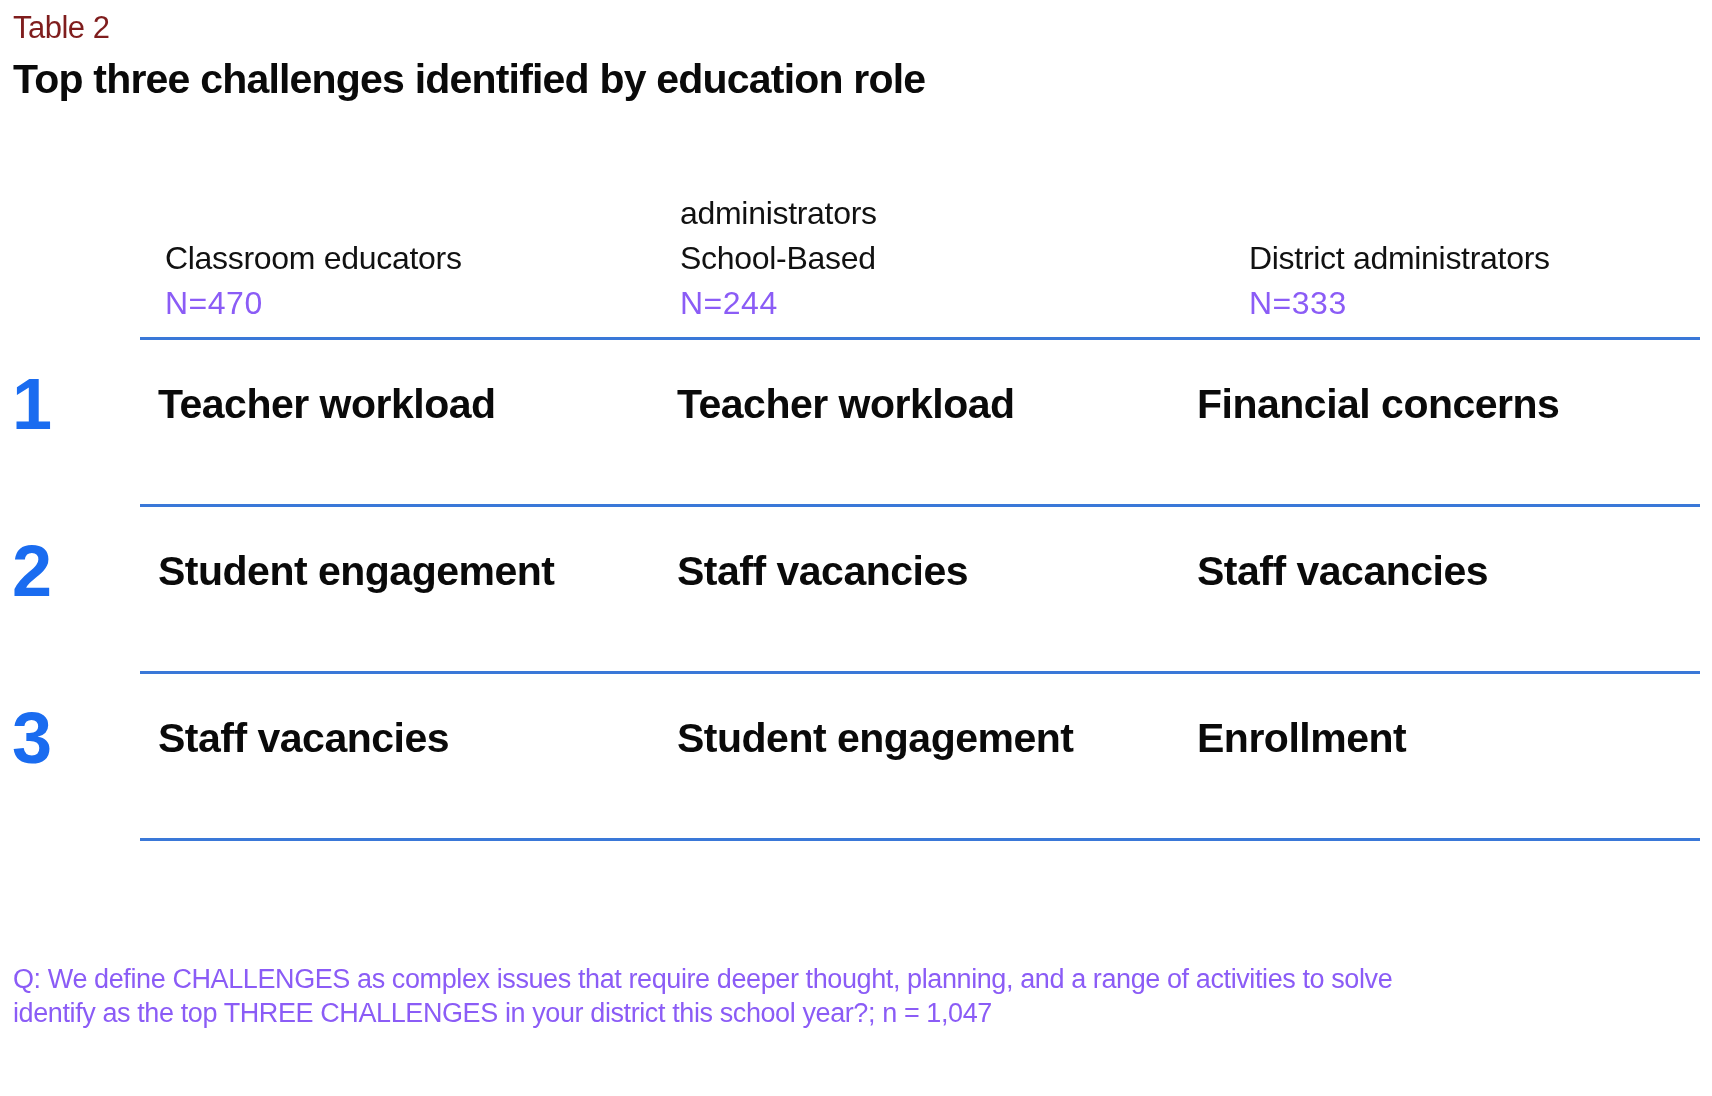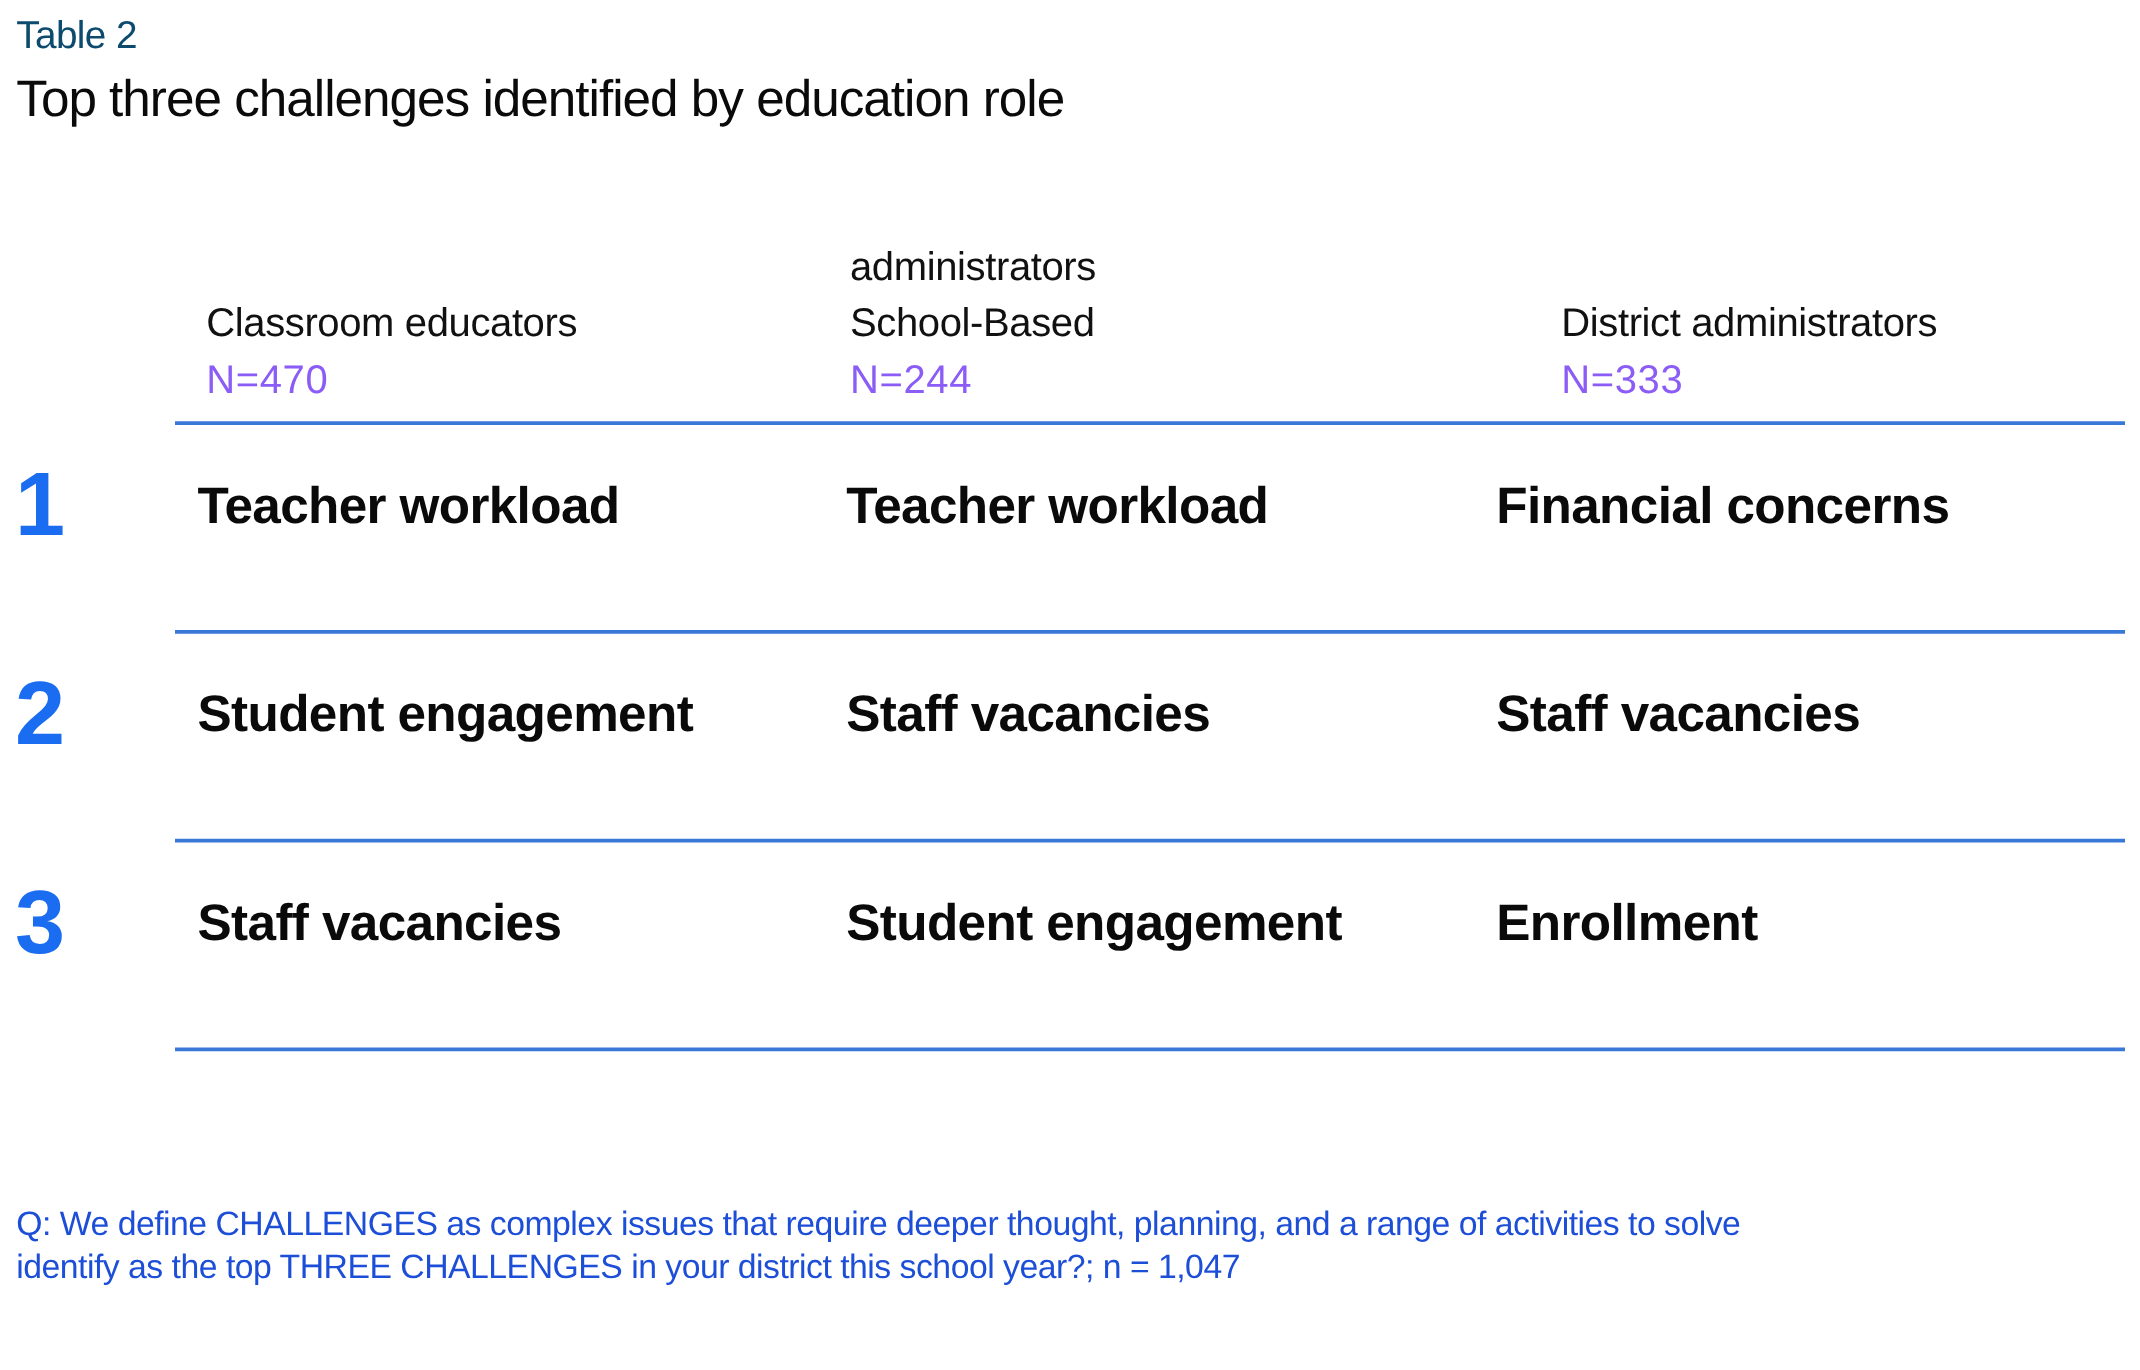--- a/index.html
+++ b/index.html
@@ -15,28 +15,28 @@
       font-family: "Liberation Sans", "DejaVu Sans", sans-serif;
       color: #111111;
     }
     .table-label {
       position: absolute;
       left: 13px;
       top: 10px;
       font-size: 31px;
       font-weight: 400;
       letter-spacing: -0.5px;
-      color: #0c4a6e;
+      color: #7f1d1d;
     }
     .title {
       position: absolute;
       left: 13px;
       top: 56px;
       font-size: 41px;
-      font-weight: 400;
+      font-weight: 700;
       letter-spacing: -0.8px;
       color: #0a0a0a;
     }
     .header {
       position: absolute;
       top: 180px;
       left: 0;
       width: 1712px;
       height: 150px;
     }
@@ -96,21 +96,21 @@
     .h1 { left: 165px; }
     .h2 { left: 680px; }
     .h3 { left: 1249px; }
     .footnote {
       position: absolute;
       left: 13px;
       top: 962px;
       width: 1690px;
       font-size: 27px;
       line-height: 34px;
-      color: #1d4ed8;
+      color: #8b5cf6;
       letter-spacing: -0.4px;
     }
   </style>
 </head>
 <body>
 
 <div class="table-label">Table 2</div>
 <div class="title">Top three challenges identified by education role</div>
 
 <div class="header">

